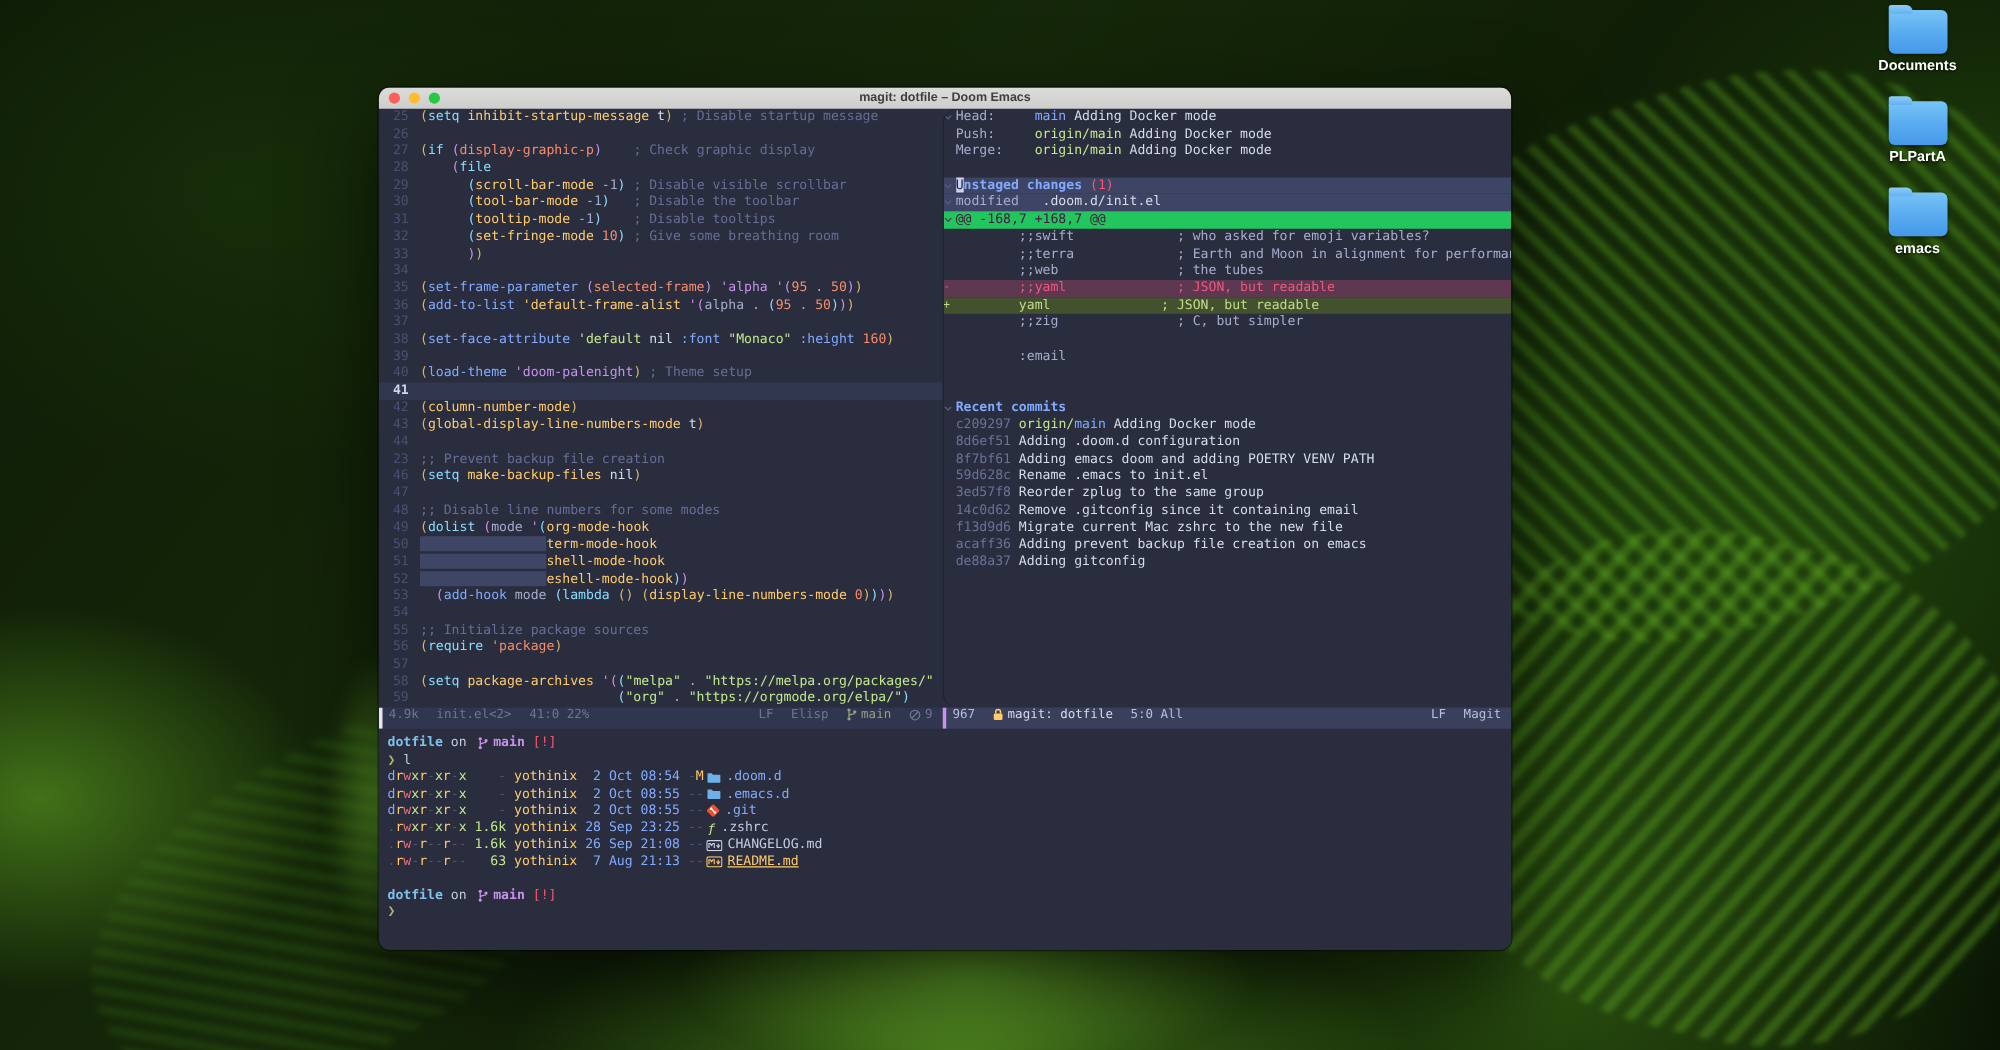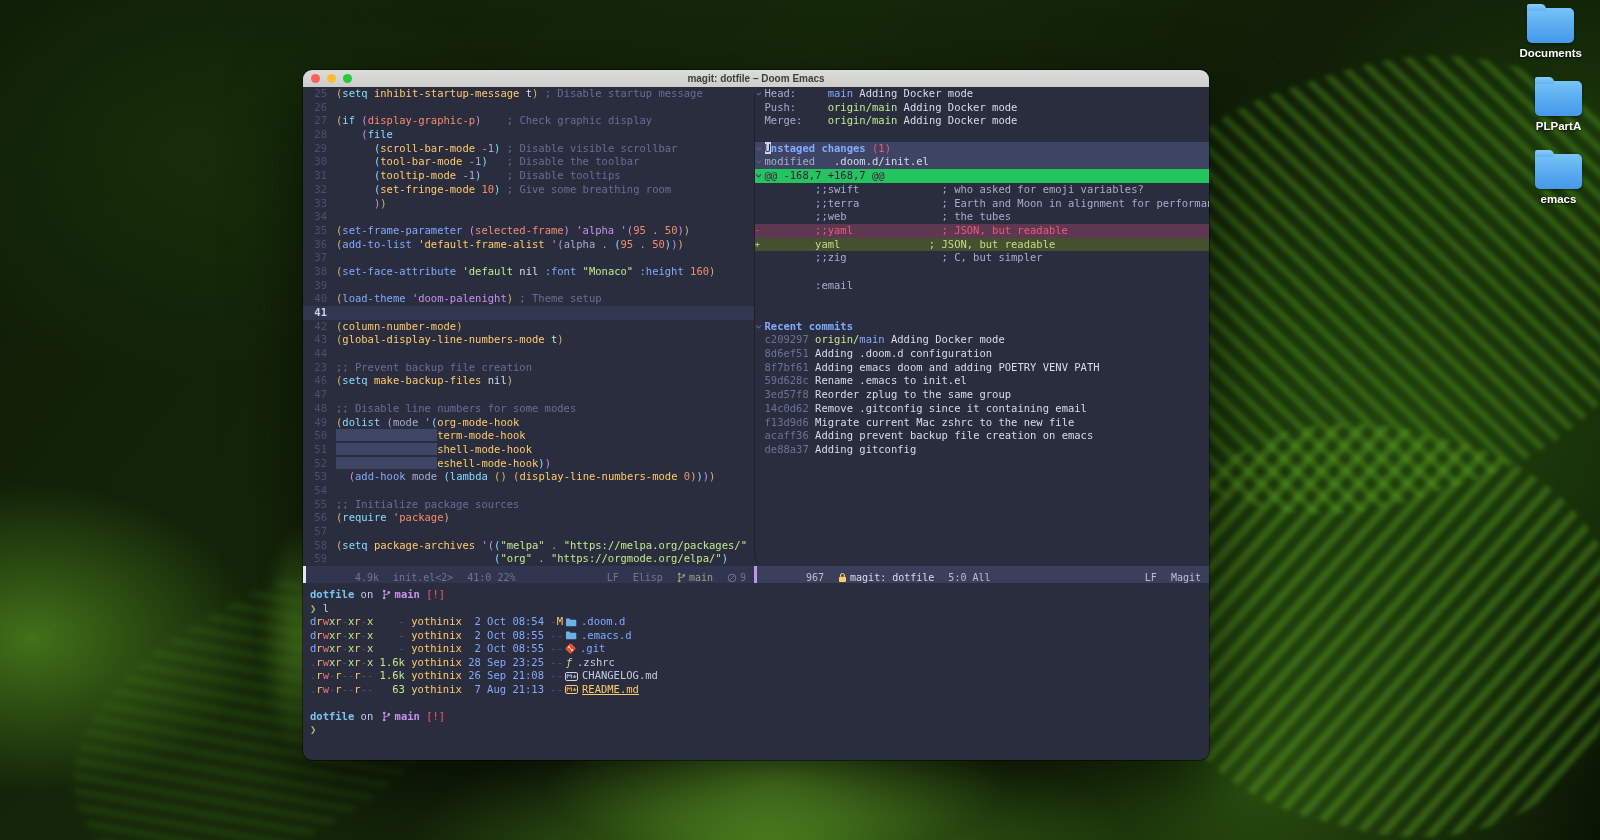--- a/index.html
+++ b/index.html
@@ -19,21 +19,21 @@
     background:repeating-linear-gradient(62deg, rgba(96,172,32,.34) 0 7px, rgba(8,18,3,0) 7px 17px);filter:blur(2px);}
   .frond2{top:430px;right:-20px;width:470px;height:400px;transform:rotate(14deg);border-radius:45%;
     background:repeating-linear-gradient(118deg, rgba(112,190,40,.32) 0 8px, rgba(8,18,3,0) 8px 18px);filter:blur(2px);}
   .frond3{left:540px;top:730px;width:470px;height:130px;border-radius:50%;
     background:radial-gradient(ellipse at 50% 40%, rgba(130,210,56,.55), transparent 70%);filter:blur(6px);}
   .frond4{left:262px;top:520px;width:80px;height:240px;border-radius:50%;
     background:radial-gradient(ellipse at 50% 50%, rgba(118,198,48,.6), transparent 70%);filter:blur(6px);}
   .frond5{left:60px;top:600px;width:420px;height:240px;transform:rotate(-30deg);border-radius:45%;
     background:repeating-linear-gradient(40deg, rgba(70,140,24,.25) 0 6px, rgba(8,18,3,0) 6px 15px);filter:blur(3px);}
   
-  .desktop-icons{position:absolute;top:8px;right:18px;width:96px;display:flex;flex-direction:column;gap:22px;align-items:flex-end;}
+  .desktop-icons{position:absolute;top:8px;right:18px;width:96px;display:flex;flex-direction:column;gap:22px;align-items:center;}
   .dfolder{display:flex;flex-direction:column;align-items:center;cursor:default;}
   .folder-shape{width:47px;height:35px;border-radius:3px 5px 5px 5px;position:relative;
     background:linear-gradient(180deg,#77c4f7 0%,#58aaf0 55%,#4599e9 100%);
     box-shadow:0 1px 3px rgba(0,0,0,.5);}
   .folder-shape::before{content:"";position:absolute;top:-4px;left:0;width:19px;height:7px;
     background:linear-gradient(180deg,#8ccdf8,#63b1f1);border-radius:2px 5px 0 0;}
   .dfolder .dlabel{margin-top:4px;font-size:11.5px;font-weight:bold;color:#fff;
     text-shadow:0 1px 2px rgba(0,0,0,.85);}
   
   .window{position:absolute;left:303px;top:70px;width:906px;height:690px;border-radius:9px;overflow:hidden;
@@ -66,21 +66,21 @@
   
   .fg{color:#a6accd}.fg2{color:#c3cbe0}.wh{color:#d6dcea}.cy{color:#89ddff}.bl{color:#82aaff}
   .yl{color:#ffcb6b}.or{color:#f78c6c}.gr{color:#c3e88d}.pu{color:#c792ea}.rd{color:#ff5370}
   .com{color:#676e95}.p1{color:#d9b66a}.p2{color:#c792ea}.p3{color:#89ddff}
   .hash{color:#6b7299}.blb{color:#82aaff;font-weight:bold}
   .cursor{background:#cdd2f2;color:#20243a}
   .region{background:#3e4565}
   .hunkt{color:#4a1545}.delt{color:#f0567e}.addt{color:#c0dc8a}
   
   .modelines{display:flex;height:17px;}
-  .modeline{display:flex;align-items:flex-end;justify-content:space-between;font-size:10px;position:relative;overflow:hidden;gap:44px;}
+  .modeline{display:flex;align-items:flex-start;justify-content:space-between;font-size:10px;position:relative;overflow:hidden;}
   .modeline .bar{width:3px;height:100%;flex:none;}
   .ml-left-w{width:451px;background:#313650;color:#6f7591;}
   .ml-right-w{width:455px;background:#3a3f5c;color:#b9bfd8;}
   .ml-inner{display:flex;align-items:center;justify-content:space-between;flex:1;padding:0 8px 0 5px;}
   .ml-g{display:flex;align-items:center;gap:14px;white-space:pre;}
   .ml-item{display:flex;align-items:center;gap:3px;}
   .ic{display:inline-flex;align-items:center;}
   .lock{color:#ffcb6b;}
   .mbranch{color:#97a07a;}
   

